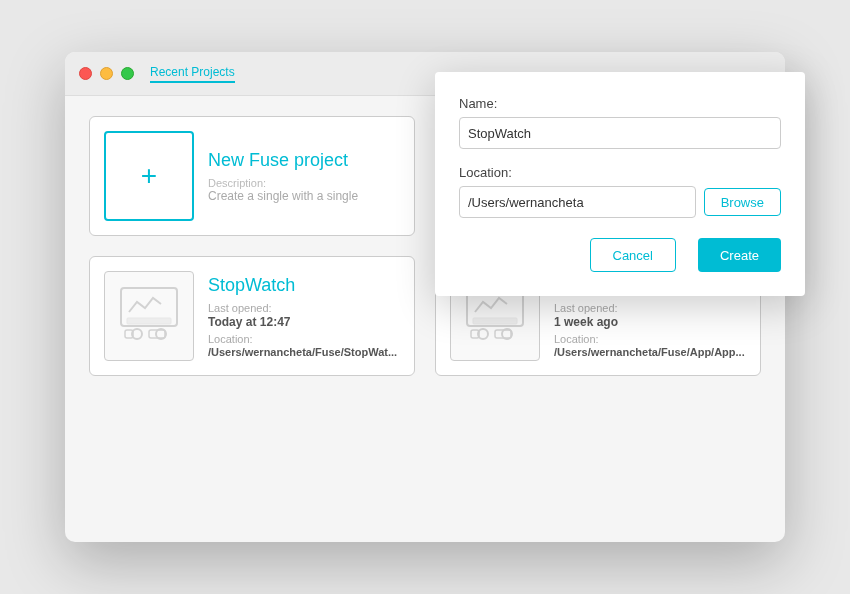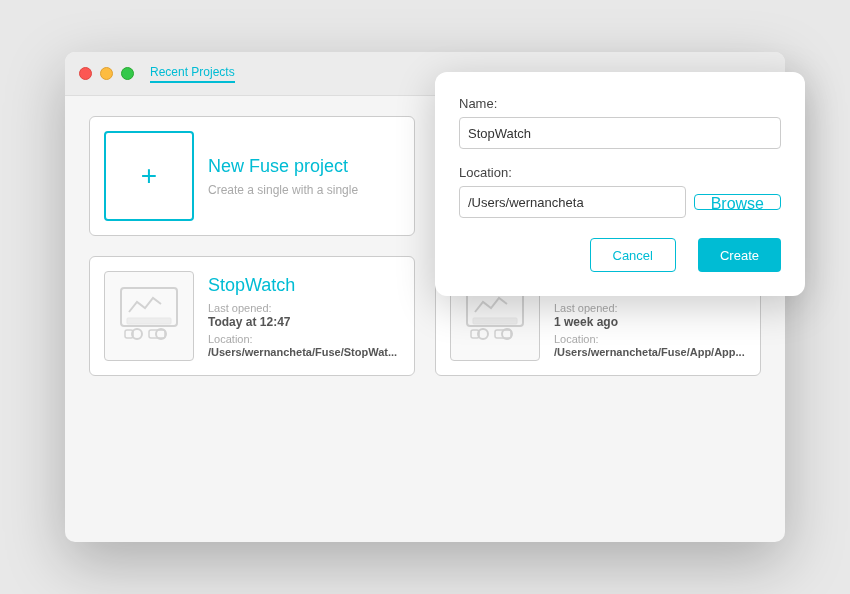--- a/index.html
+++ b/index.html
@@ -136,21 +136,21 @@
       word-break: break-all;
     }
 
     
     .dialog-overlay {
       position: absolute;
       top: 20px;
       right: -20px;
       width: 370px;
       background: #fff;
-      border-radius: 12px;
+      border-radius: 4px;
       box-shadow: 0 10px 40px rgba(0,0,0,0.2);
       padding: 24px;
       z-index: 10;
     }
 
     .dialog-field {
       margin-bottom: 16px;
     }
 
     .dialog-label {
@@ -182,27 +182,27 @@
       height: 32px;
       border: 1px solid #ccc;
       border-radius: 4px;
       padding: 0 8px;
       font-size: 13px;
       color: #333;
       outline: none;
     }
 
     .browse-btn {
-      height: 16px;
+      height: 28px;
       padding: 0 16px;
       border: 1.5px solid #00bcd4;
       border-radius: 4px;
       background: #fff;
       color: #00bcd4;
-      font-size: 16px;
+      font-size: 13px;
       cursor: pointer;
       white-space: nowrap;
     }
 
     .dialog-actions {
       display: flex;
       justify-content: flex-end;
       gap: 22px;
       margin-top: 20px;
     }
@@ -256,20 +256,21 @@
 
   <div class="window-content">
 
     <div class="project-card">
       <div class="new-project-thumbnail">
         <span class="plus">+</span>
       </div>
       <div class="project-info">
         <div class="project-name">New Fuse project</div>
         <div class="new-project-desc">
+          <strong>Description:</strong>
           <span>Create a single with a single</span>
         </div>
       </div>
     </div>
 
     <div style="visibility:hidden;"></div>
 
     <div class="project-card">
       <div class="project-thumbnail">
         <svg class="thumbnail-svg" width="64" height="64" viewBox="0 0 64 64">

